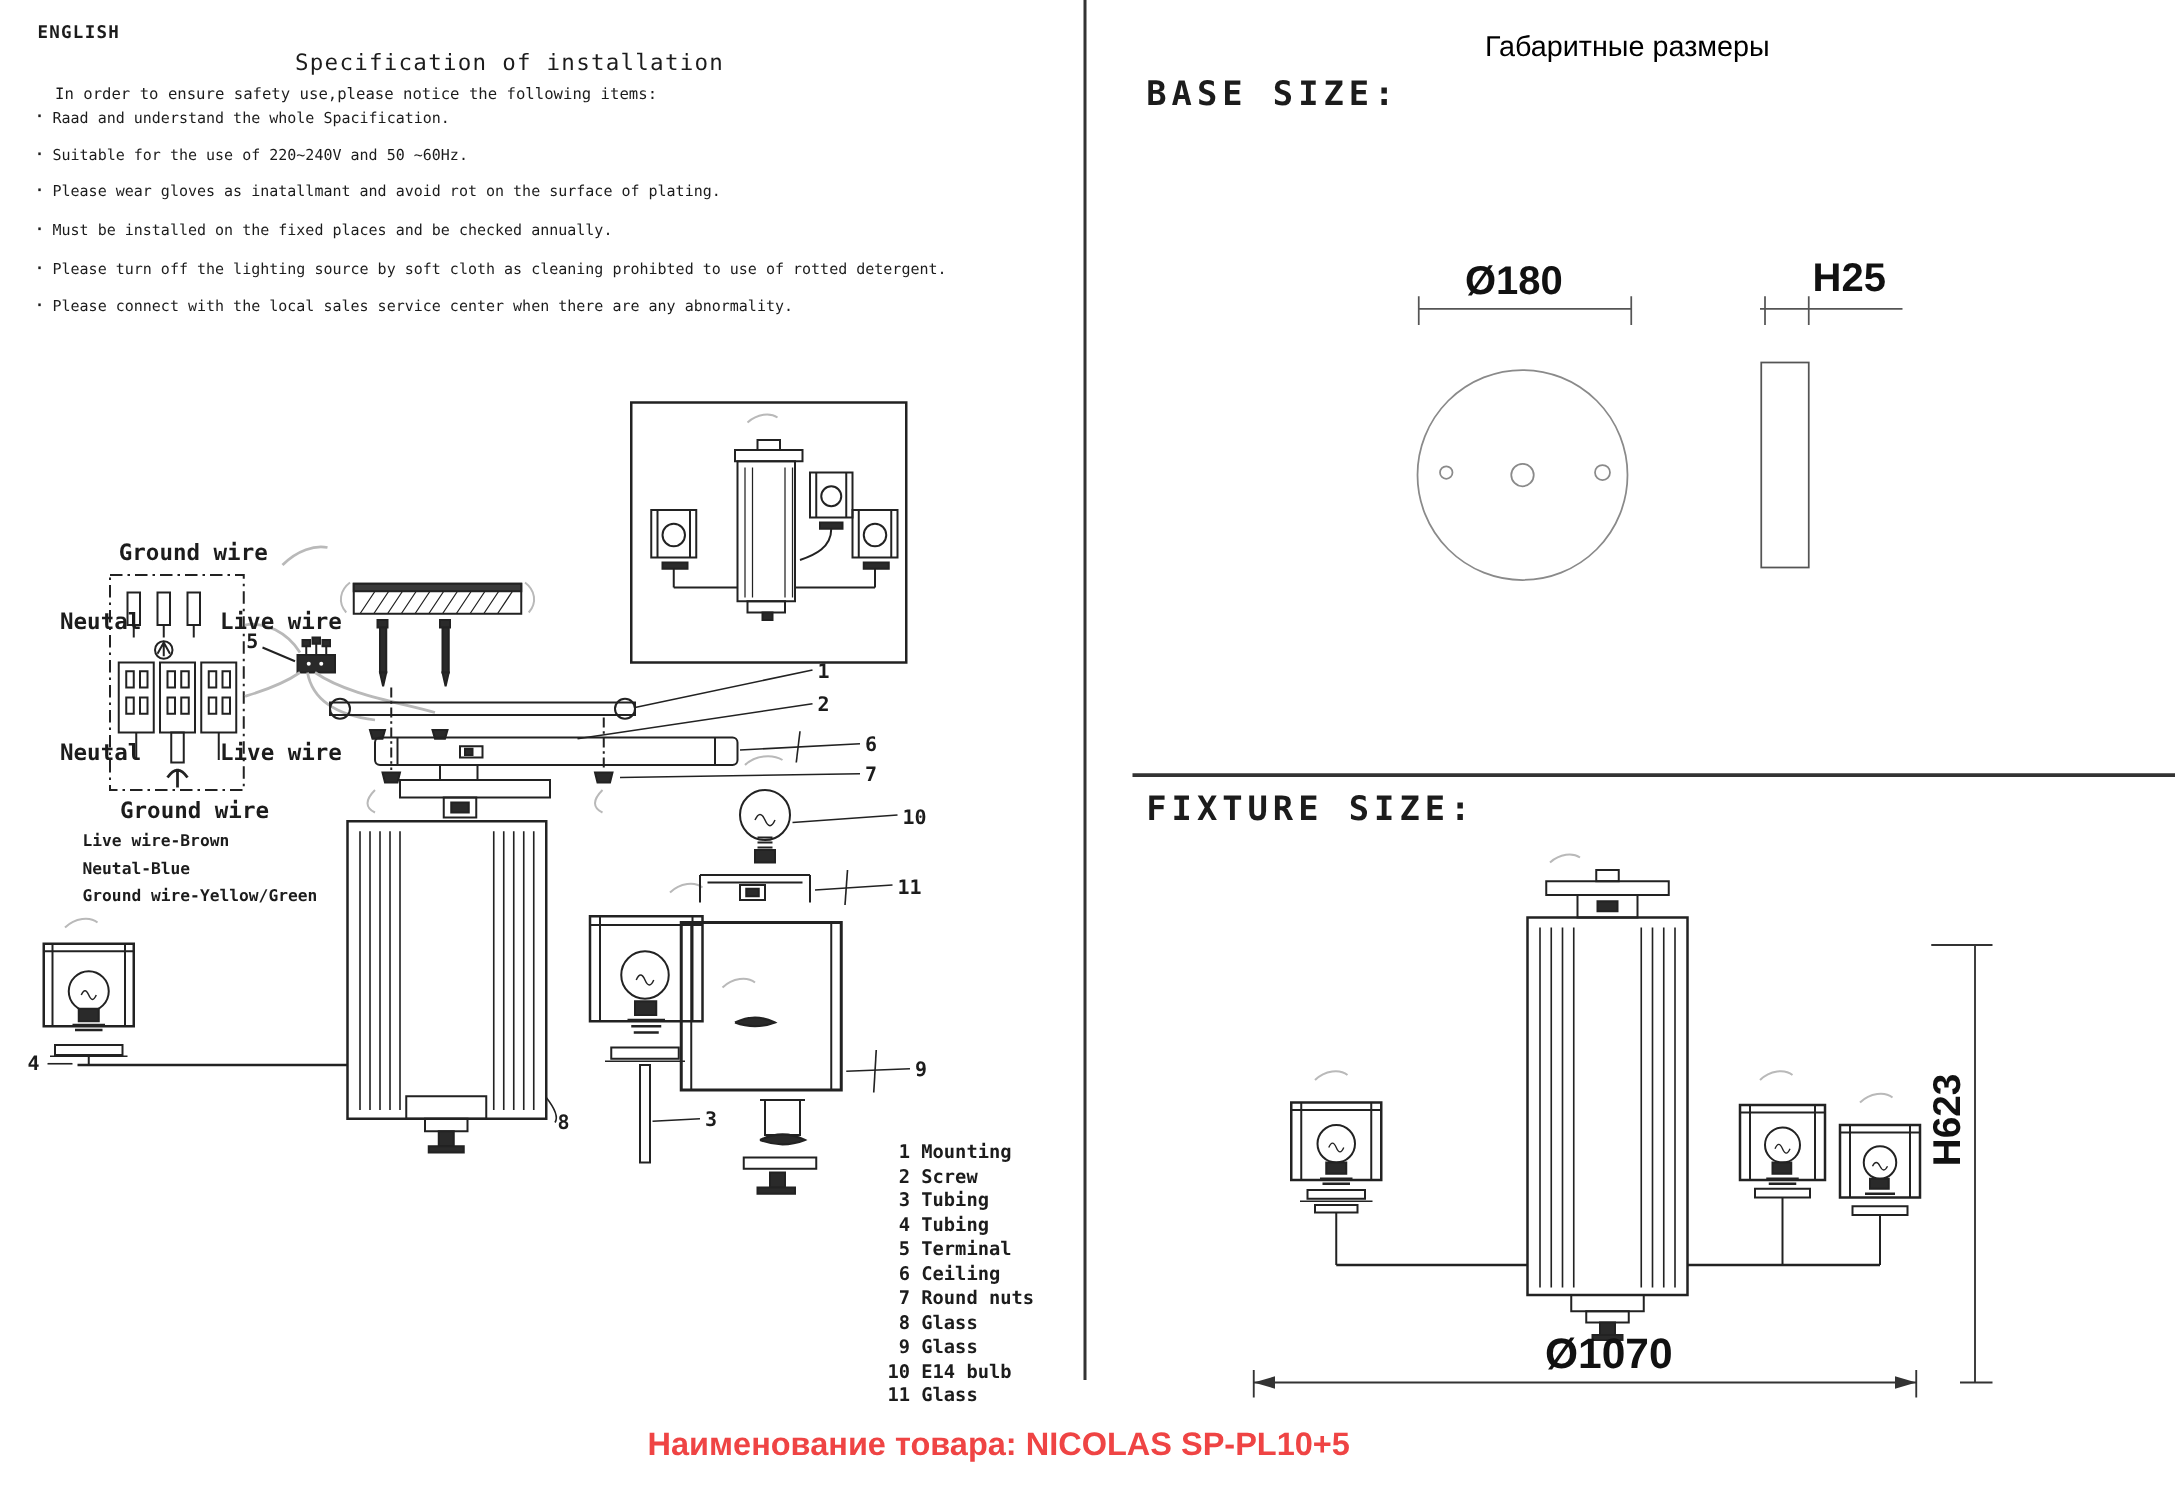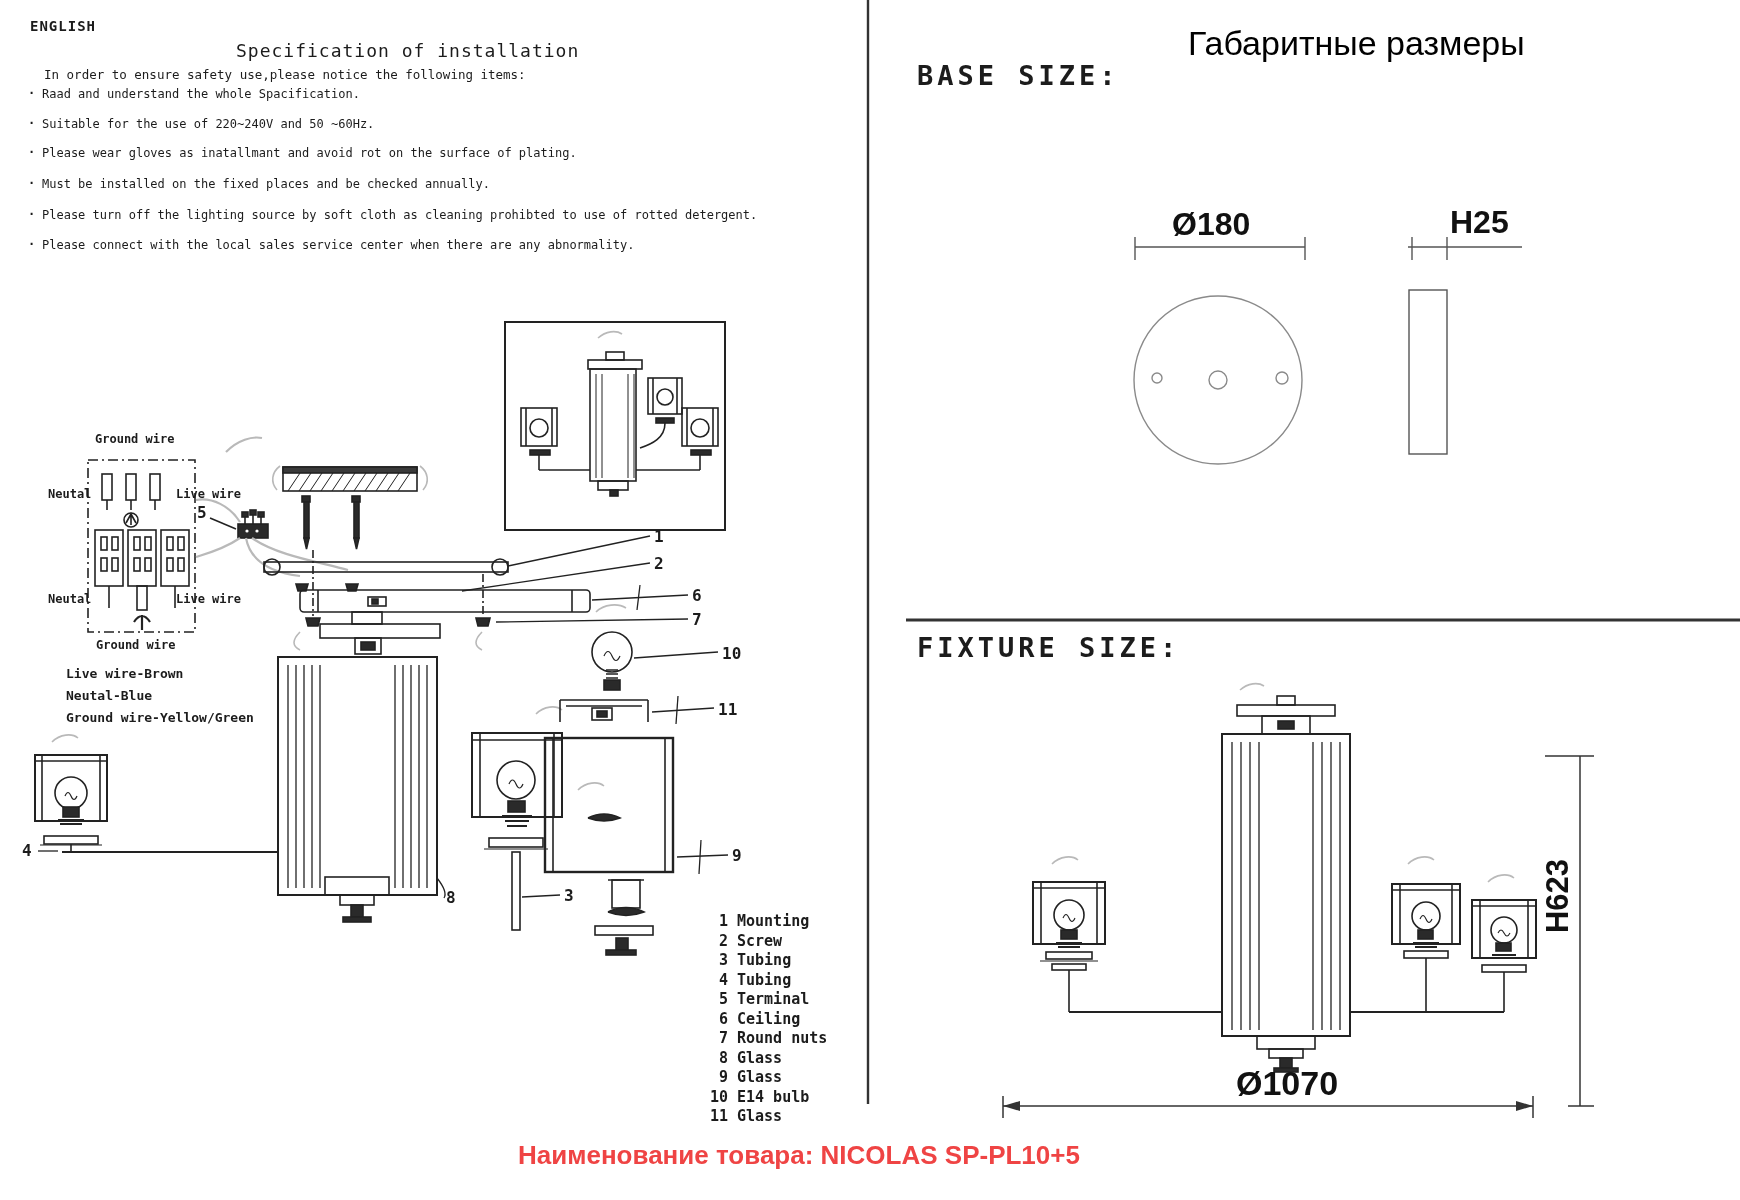--- a/index.html
+++ b/index.html
@@ -10,31 +10,31 @@
   .abs{position:absolute;white-space:nowrap;}
   svg.art{position:absolute;left:0;top:0;pointer-events:none;}
   
   .lang{font-size:14px;font-weight:bold;letter-spacing:1px;}
   .spec-head{font-size:18px;letter-spacing:1px;}
   .intro{font-size:12.5px;}
   ul.spec{list-style:none;margin:0;padding:0;position:absolute;left:26px;top:88px;width:740px;}
   ul.spec li{font-size:12px;margin:0 0 16.5px 0;padding-left:16px;position:relative;line-height:13px;}
   ul.spec li::before{content:"\00B7";position:absolute;left:2px;top:-1px;font-weight:bold;}
   
-  .wlab{font-size:12px;font-weight:bold;letter-spacing:0px;}
+  .wlab{font-size:18px;font-weight:bold;letter-spacing:0px;}
   .legend{font-size:13px;font-weight:bold;text-align:right;}
   
   .co{font-size:16px;font-weight:bold;}
   
   .parts{position:absolute;left:700px;top:912px;}
   .parts .row{display:flex;height:19.5px;font-size:15px;font-weight:bold;}
   .parts .num{width:28px;text-align:right;}
   .parts .lbl{margin-left:9px;}
   
-  .ru-title{font-family:"Liberation Sans", sans-serif;font-size:34px;color:#000;}
+  .ru-title{font-family:"Liberation Sans", sans-serif;font-size:23px;color:#000;}
   .size-head{font-size:27px;font-weight:bold;letter-spacing:4px;}
   .dim{font-family:"Liberation Sans", sans-serif;font-weight:600;color:#111;}
   .footer{font-family:"Liberation Sans", sans-serif;font-size:26px;color:#ef4444;font-weight:bold;}
 </style>
 </head>
 <body>
 
 <svg class="art" width="1740" height="1200" viewBox="0 0 1740 1200">
   <g stroke="#222" stroke-width="1.6" fill="none">
 

